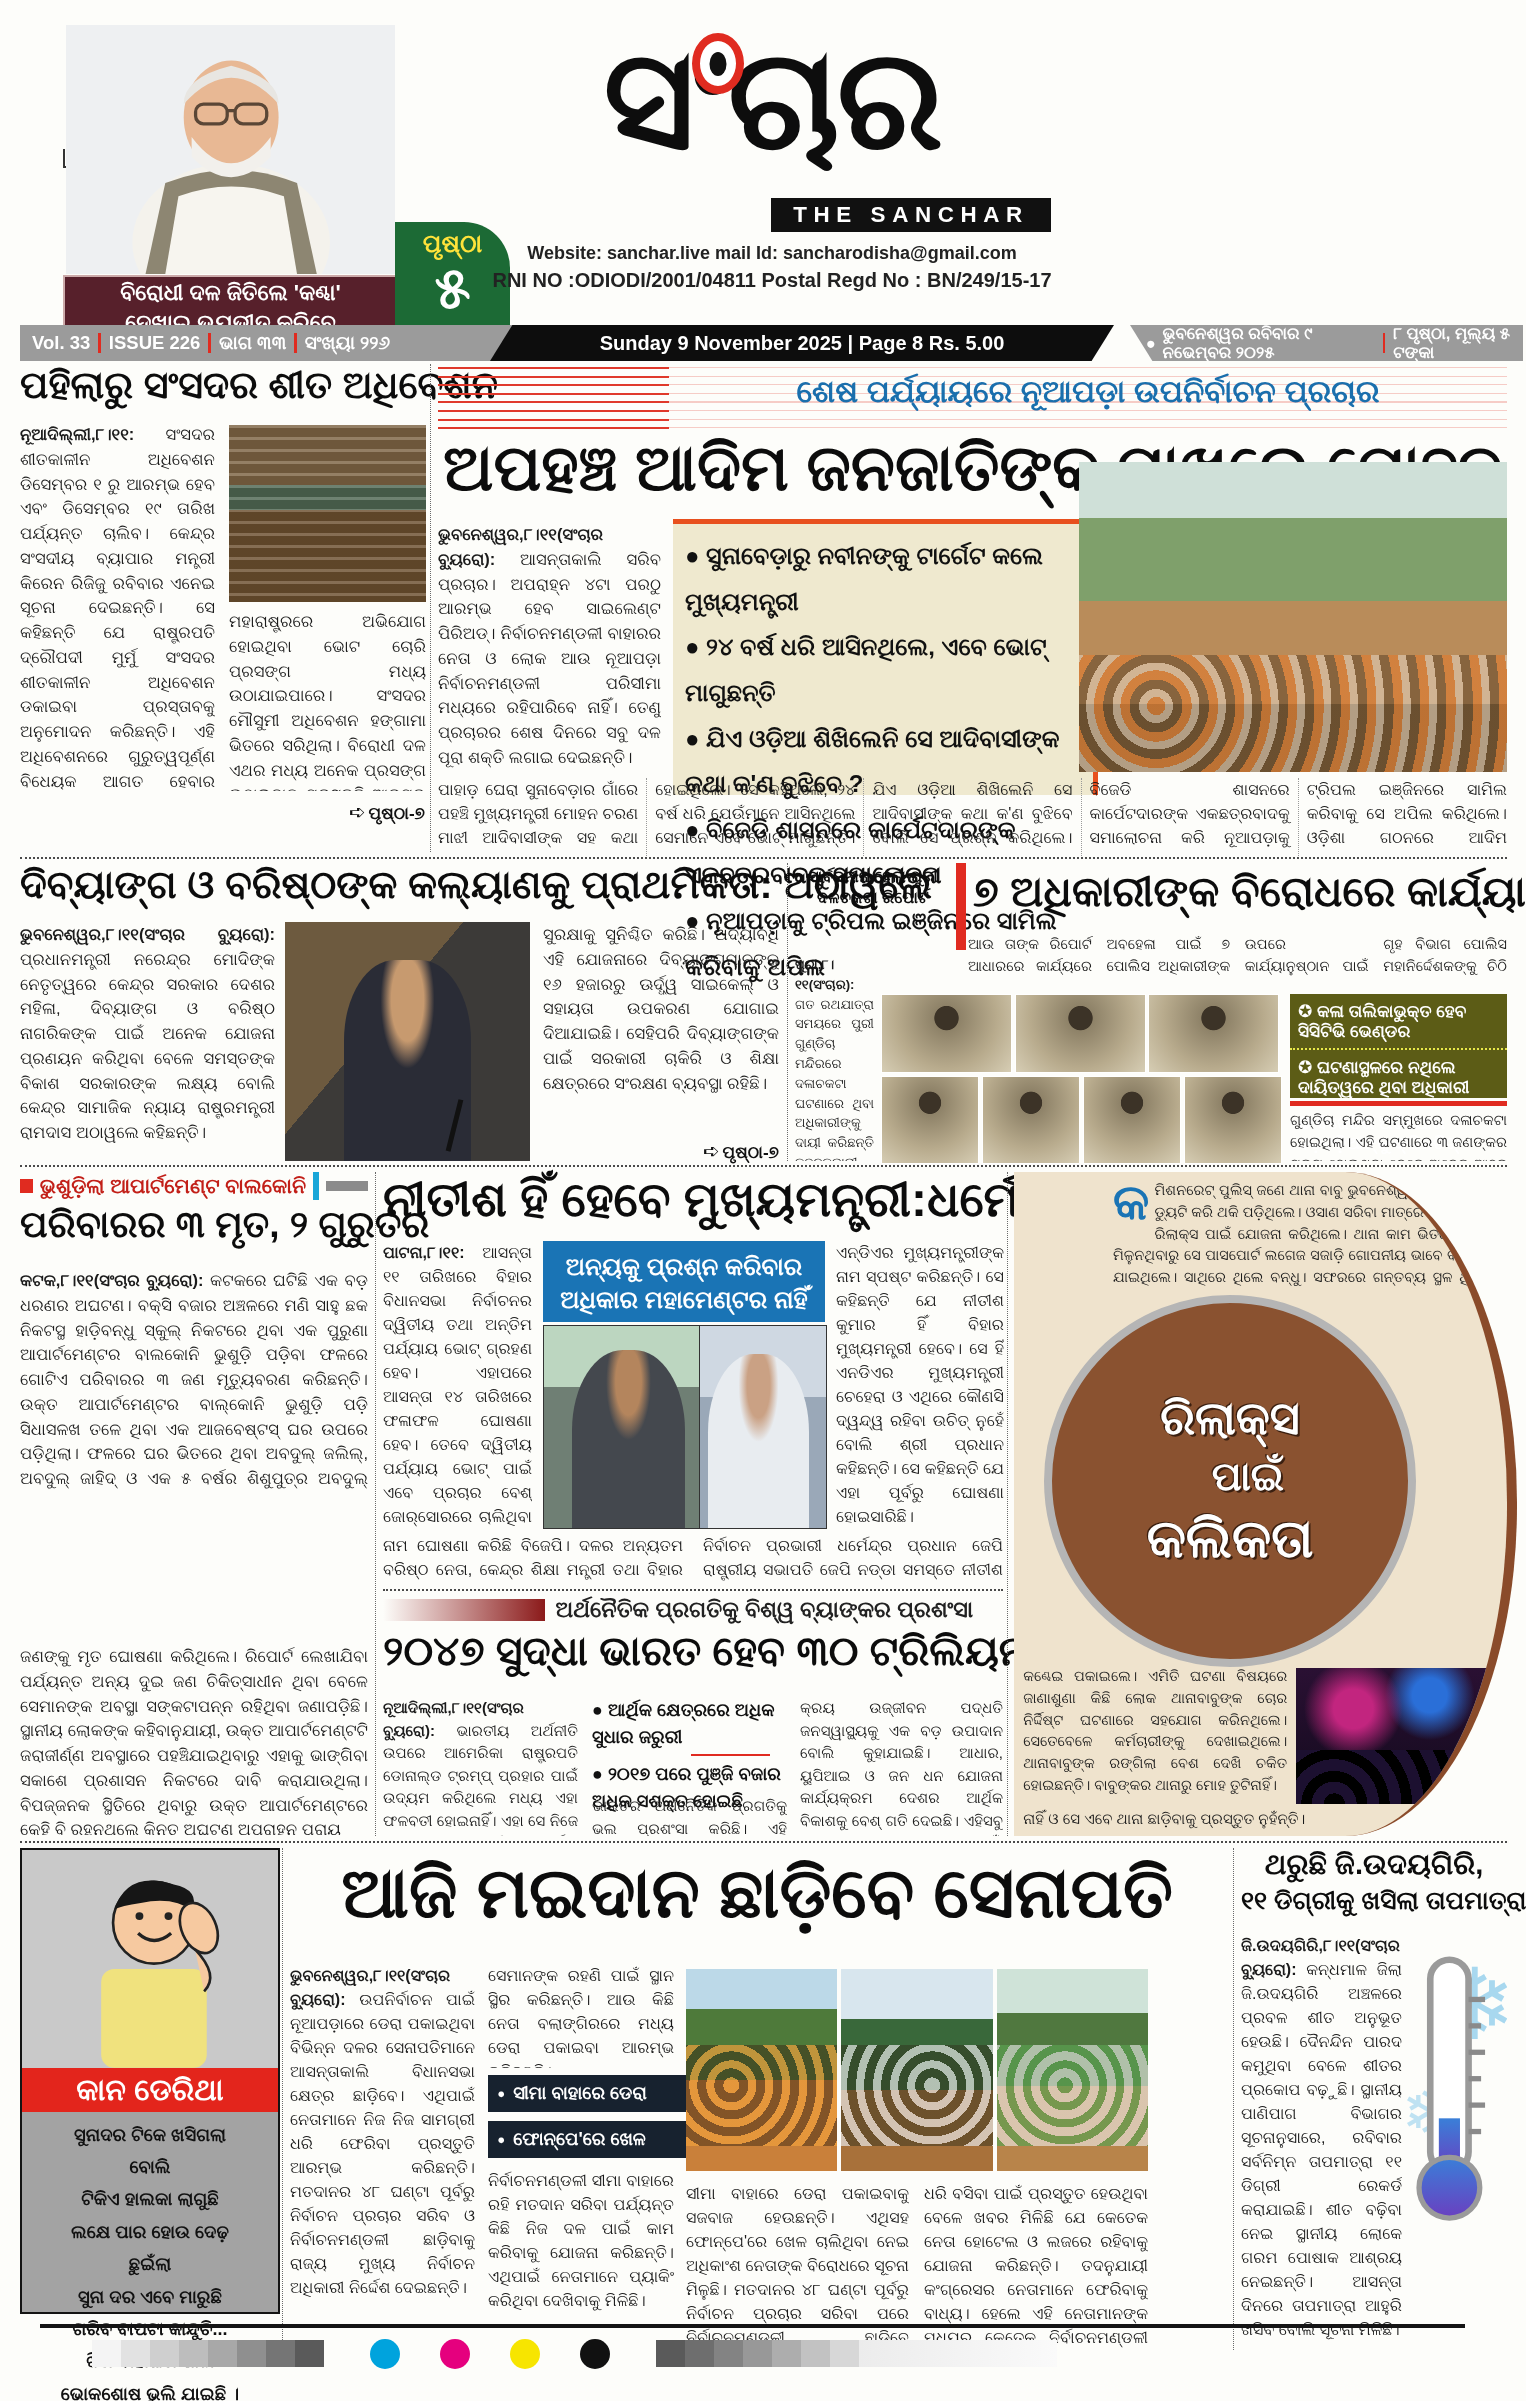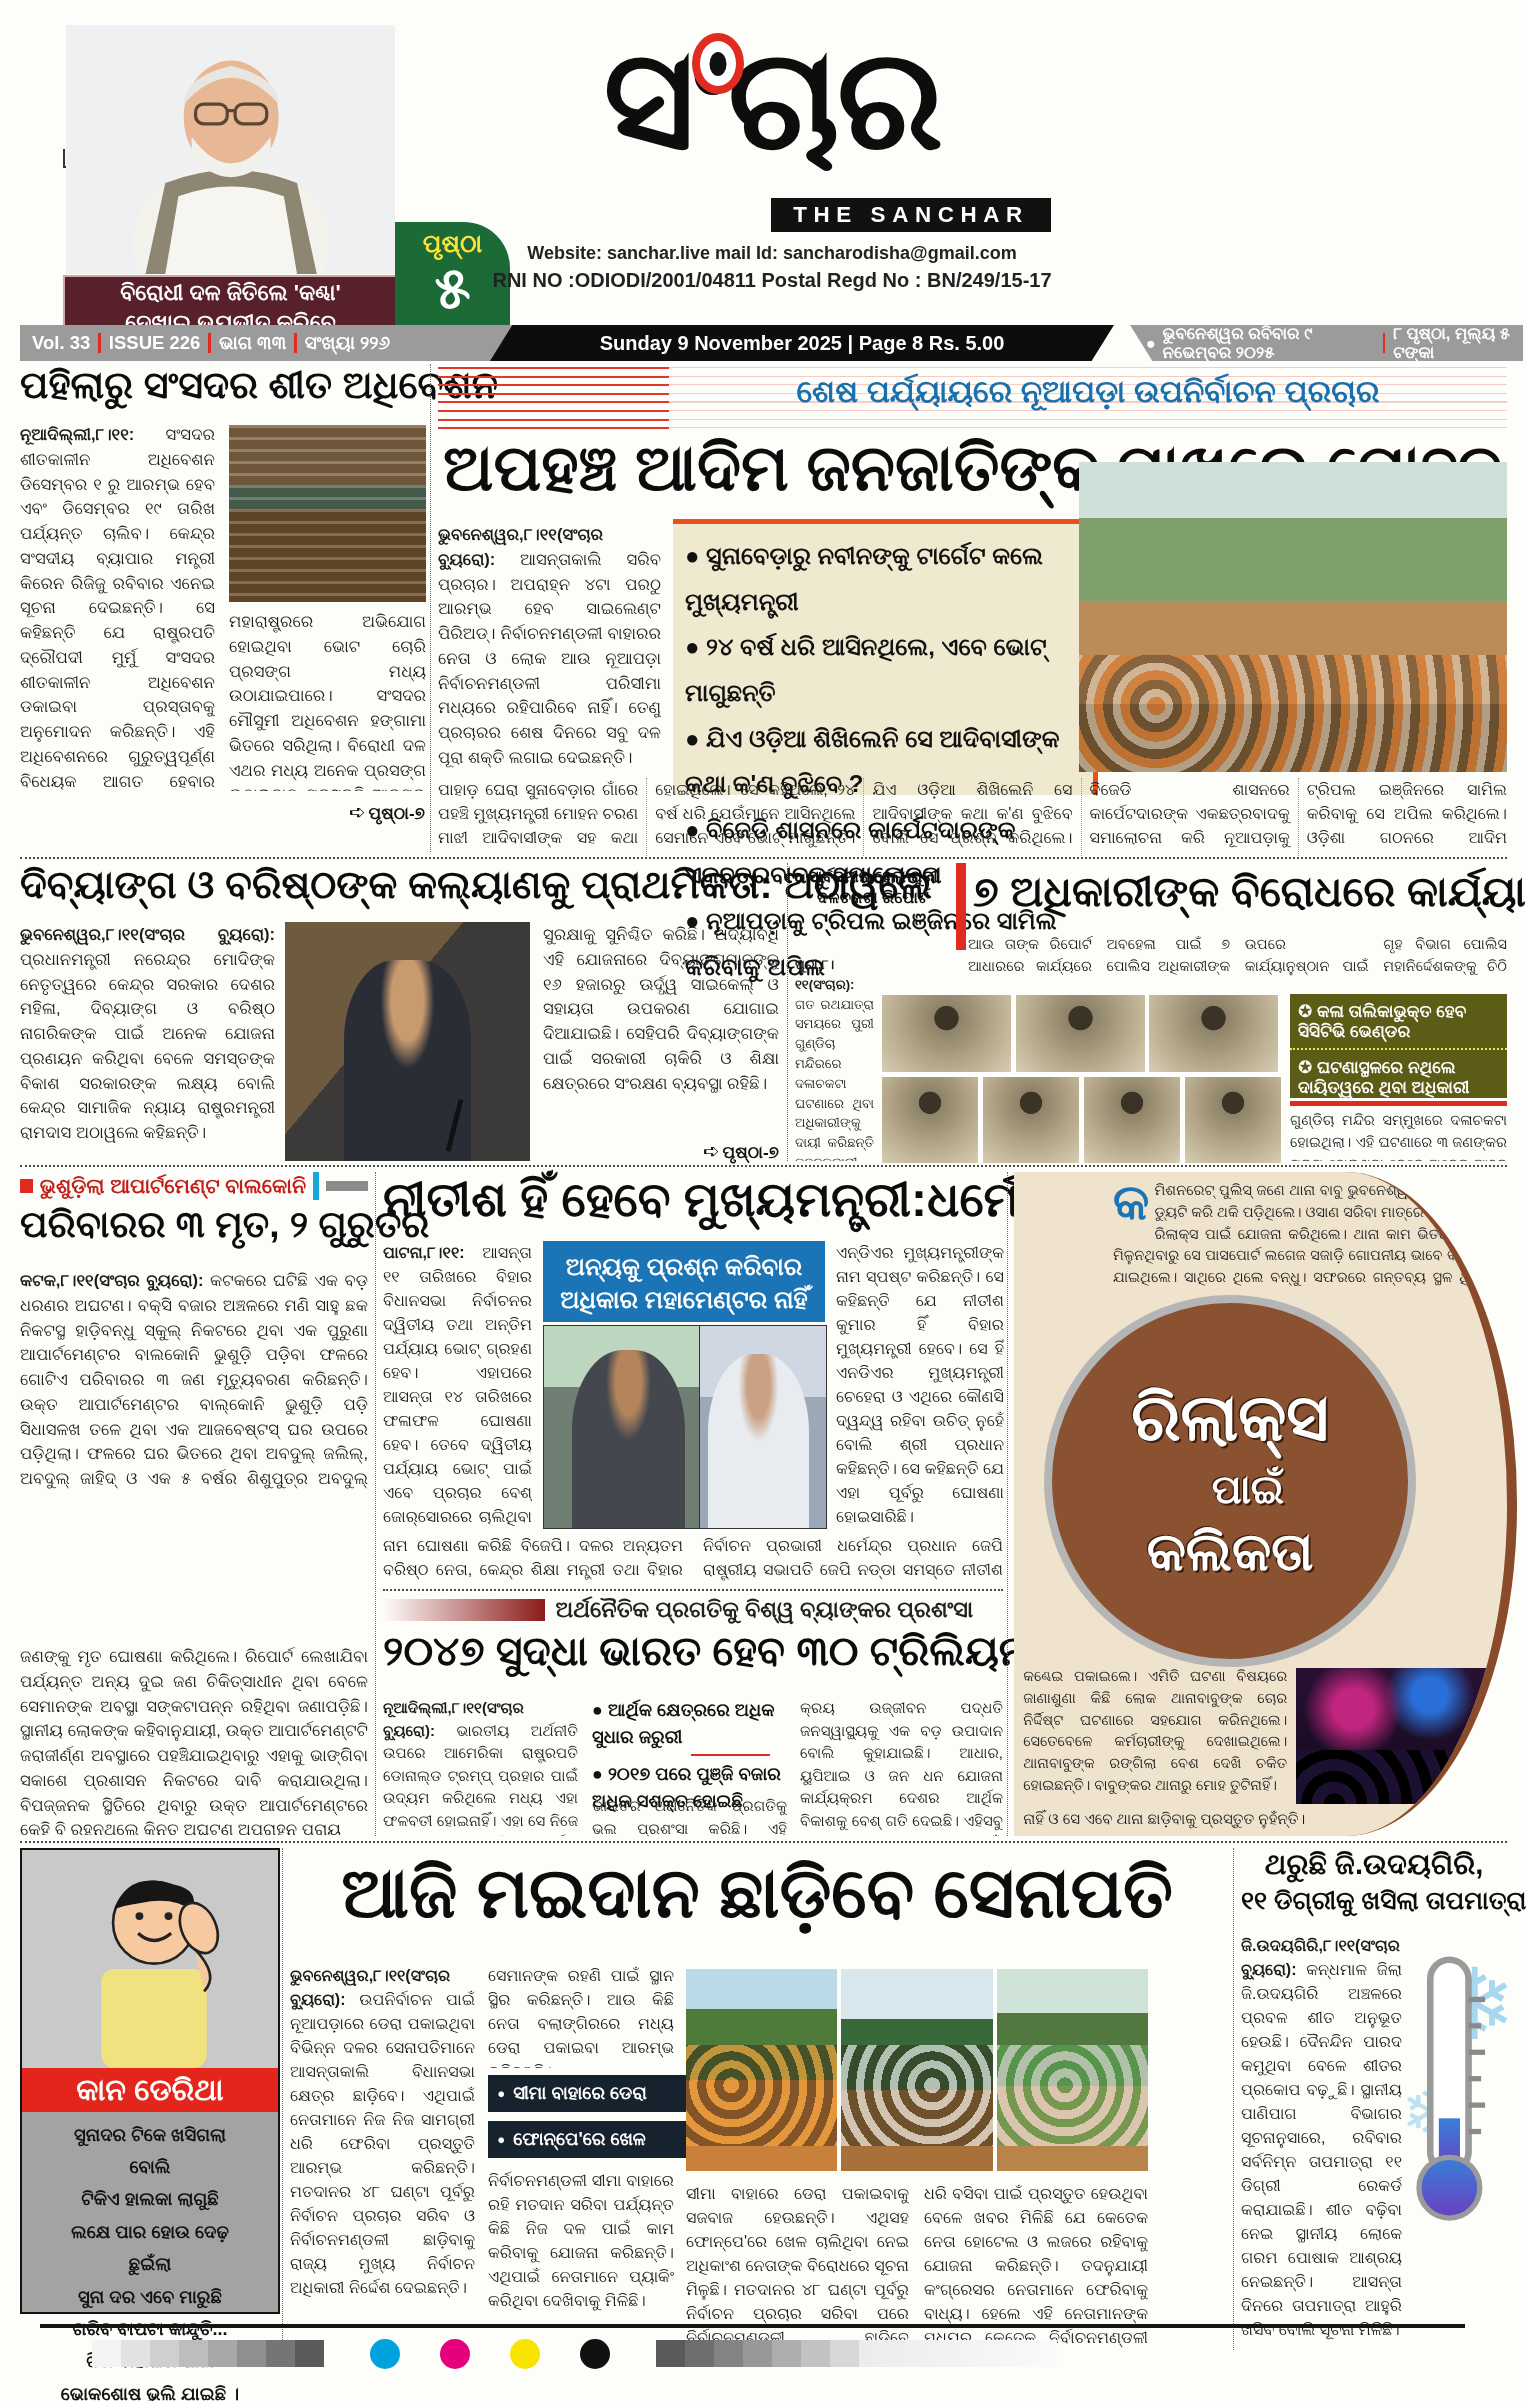--- a/index.html
+++ b/index.html
@@ -276,21 +276,21 @@
   </div>
 
   <div class="abs vdiv" style="left:1007px;top:1172px;height:664px;"></div>
 
   <div class="abs" style="left:1014px;top:1172px;width:493px;height:664px;background:#efe3cd;border-right:10.6px solid #8a4b2a;border-radius:0 172px 172px 0 / 0 330px 330px 0;overflow:hidden;">
     <div class="abs txt" style="left:99px;top:8px;width:370px;height:111px;font-size:14.5px;">
       <span style="float:left;font-size:49px;line-height:0.9;color:#1a74b5;font-weight:bold;margin-right:5.3px;">କ</span>
       <span>ମିଶନରେଟ୍ ପୁଲିସ୍ ଜଣେ ଥାନା ବାବୁ  ଭୁବନେଶ୍ୱର ଦୁର୍ଗା। ପୂଜା ଡ୍ୟୁଟି କରି ଥକି ପଡ଼ିଥିଲେ। ଓସାଣ ସରିବା ମାତ୍ରେ ବାବୁ ଟିକେ ରିଲାକ୍ସ ପାଇଁ ଯୋଜନା କରିଥିଲେ। ଥାନା କାମ ଭିତରେ ଛୁଟି ମିଳୁନଥିବାରୁ ସେ ପାସପୋର୍ଟ ଲଗେଜ ସଜାଡ଼ି ଗୋପନୀୟ ଭାବେ ବାହାରି ଯାଇଥିଲେ। ସାଥିରେ ଥିଲେ ବନ୍ଧୁ। ସଫରରେ ଗନ୍ତବ୍ୟ ସ୍ଥଳ ଥିଲା ପୁଣ୍ୟ ଓ ଆନନ୍ଦର ସହର।</span>
     </div>
     <div class="abs circle-brown" style="left:30px;top:123px;width:356px;height:356px;display:flex;flex-direction:column;justify-content:center;">
-      <div style="font-size:65px;line-height:1.35;">ରିଲାକ୍ସ</div>
+      <div style="font-size:46px;line-height:1.35;">ରିଲାକ୍ସ</div>
       <div style="font-size:40px;line-height:1.35;padding-left:36px;">ପାଇଁ</div>
       <div style="font-size:53px;line-height:1.35;">କଲିକତା</div>
     </div>
     <div class="abs txt" style="left:9.2px;top:494px;width:264px;height:140px;font-size:14.5px;">
       <span>କଣ୍ଢେଇ ପକାଇଲେ। ଏମିତି ଘଟଣା ବିଷୟରେ ଜାଣାଶୁଣା କିଛି ଲୋକ ଥାନାବାବୁଙ୍କ ଚୋର ନିର୍ଦ୍ଦିଷ୍ଟ ଘଟଣାରେ ସହଯୋଗ କରିନଥିଲେ। ସେତେବେଳେ କର୍ମଚାରୀଙ୍କୁ ଦେଖାଇଥିଲେ। ଥାନାବାବୁଙ୍କ ରଙ୍ଗିଲା ବେଶ ଦେଖି ଚକିତ ହୋଇଛନ୍ତି। ବାବୁଙ୍କର ଥାନାରୁ ମୋହ ତୁଟିନାହିଁ।</span>
     </div>
     <div class="abs photo" style="left:282px;top:496px;width:191px;height:136px;background:radial-gradient(circle at 30% 30%,#c2257f 0 12%,rgba(194,37,127,0) 30%),radial-gradient(circle at 70% 20%,#2a6fd8 0 10%,rgba(42,111,216,0) 26%),linear-gradient(#2a1033,#120a1c);">
       <div style="position:absolute;bottom:0;width:100%;height:40%;background:repeating-radial-gradient(circle at 20% 100%,#000 0 10.6px,#1c1030 10.6px 22.4px);"></div>
     </div>
     <div class="abs txt" style="left:9.2px;top:636px;width:462px;height:24px;font-size:15px;">

